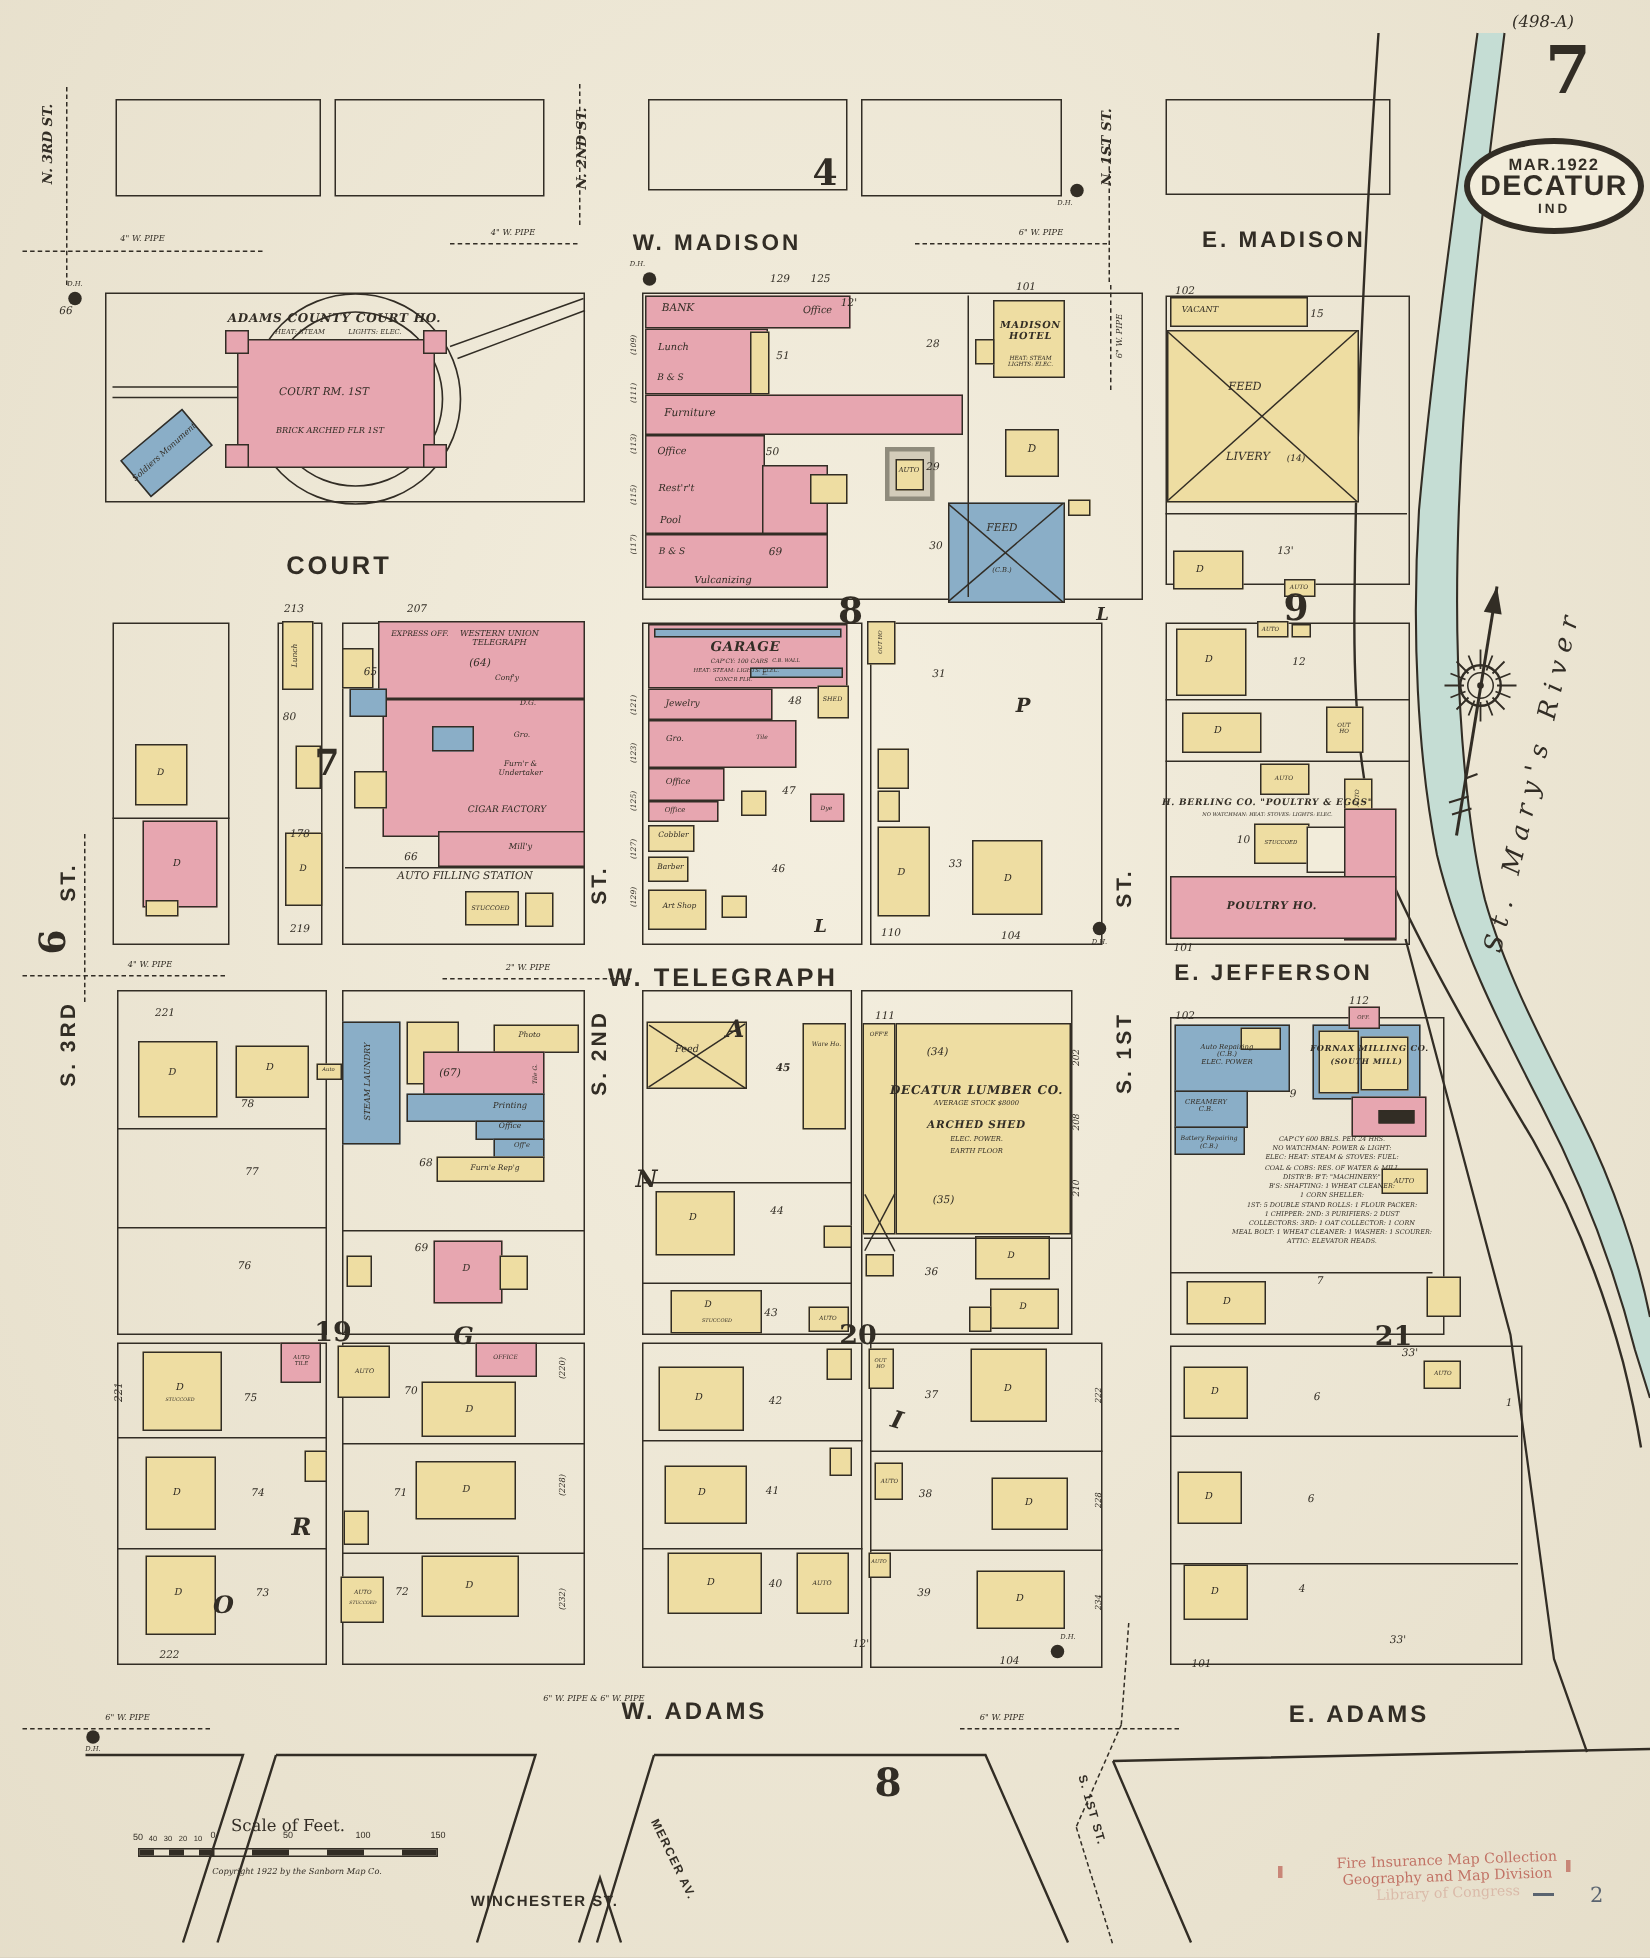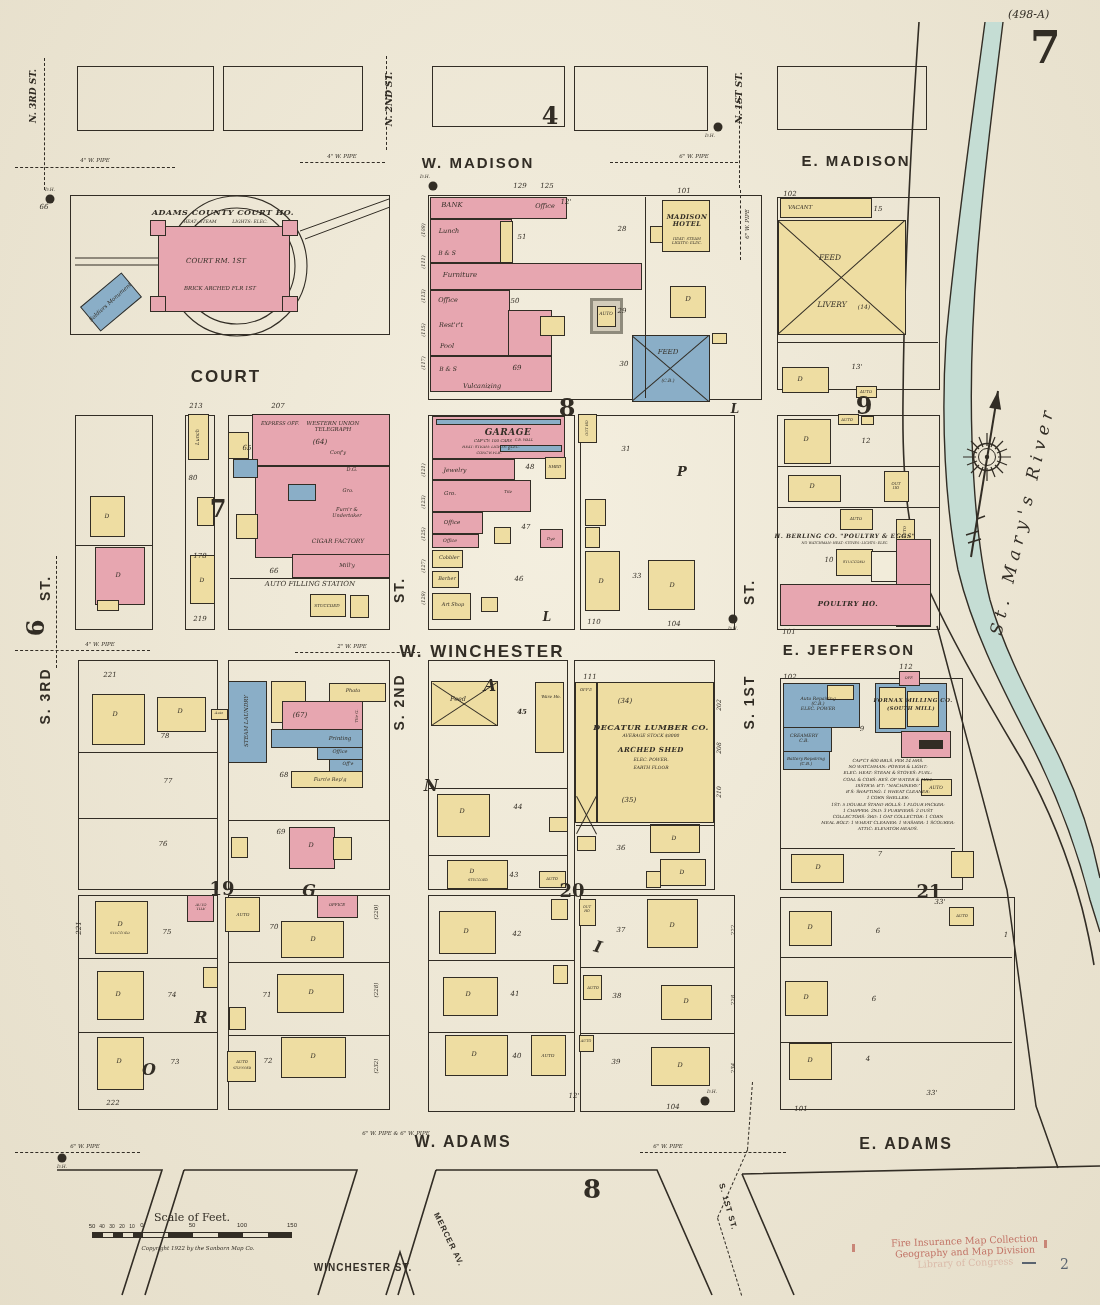--- a/index.html
+++ b/index.html
@@ -85,20 +85,25 @@
         <path d="M-20,-8 L-10,-4 M20,8 L10,4 M-8,-20 L-4,-10 M8,20 L4,10 M-20,8 L-10,4 M20,-8 L10,-4 M8,-20 L4,-10 M-8,20 L-4,10"></path>
       </g>
       <line x1="-16" y1="100" x2="11" y2="-66" stroke-width="2"></line>
       <polygon points="11,-66 14.1,-47.3 2.2,-49.2" style="fill:var(--ink)" stroke="none"></polygon>
       <path d="M-19,86 L-6,82 M-21,78 L-8,74 M-10,62 L-2,59" stroke-width="1.4"></path>
     </g>
   </svg>
 
   <div id="plate">(498-A)</div>
   <div id="pagenum">7</div>
+  <div id="logo">
+    <span class="l1">MAR.1922</span>
+    <span class="l2">DECATUR</span>
+    <span class="l3">IND</span>
+  </div>
   <div id="riverlabel">St. Mary's River</div>
 
   <div id="scaletitle">Scale of Feet.</div>
   <div id="sbarL" class="sbar"></div>
   <div id="sbarR" class="sbar"></div>
   <div id="copyright">Copyright 1922 by the Sanborn Map Co.</div>
 
   <div id="stamp">
     <div class="l1">Fire Insurance Map Collection</div>
     <div class="l2">Geography and Map Division</div>
@@ -312,21 +317,21 @@
     <div class="line" style="left: 905px; top: 221px; width: 169.248px; transform: rotate(138.113deg);"></div>
     <div class="line" style="left: 633px; top: 336px; width: 100.005px; transform: rotate(40.5392deg);"></div>
     <div class="line" style="left: 709px; top: 336px; width: 100.005px; transform: rotate(139.461deg);"></div>
     <div class="line" style="left: 433px; top: 683px; width: 76.5506px; transform: rotate(33.2749deg);"></div>
     <div class="line" style="left: 497px; top: 683px; width: 76.5506px; transform: rotate(146.725deg);"></div>
     <div class="line" style="left: 577px; top: 796px; width: 42.9418px; transform: rotate(62.2415deg);"></div>
     <div class="line" style="left: 597px; top: 796px; width: 42.9418px; transform: rotate(117.759deg);"></div>
     <div class="lab st" style="left: 478px; top: 163px; font-size: 15px; transform: translate(-50%, -50%);">W. MADISON</div>
     <div class="lab st" style="left: 856px; top: 161px; font-size: 15px; transform: translate(-50%, -50%);">E. MADISON</div>
     <div class="lab st" style="left: 226px; top: 377px; font-size: 17px; transform: translate(-50%, -50%);">COURT</div>
-    <div class="lab st" style="left: 482px; top: 652px; font-size: 17px; transform: translate(-50%, -50%);">W. WINCHESTER</div>
+    <div class="lab st" style="left: 482px; top: 652px; font-size: 17px; transform: translate(-50%, -50%);">W. TELEGRAPH</div>
     <div class="lab st" style="left: 849px; top: 650px; font-size: 15px; transform: translate(-50%, -50%);">E. JEFFERSON</div>
     <div class="lab st" style="left: 463px; top: 1142px; font-size: 16px; transform: translate(-50%, -50%);">W. ADAMS</div>
     <div class="lab st" style="left: 906px; top: 1144px; font-size: 16px; transform: translate(-50%, -50%);">E. ADAMS</div>
     <div class="lab st" style="left: 46px; top: 588px; font-size: 14px; transform: translate(-50%, -50%) rotate(-90deg);">ST.</div>
     <div class="lab st" style="left: 46px; top: 696px; font-size: 14px; transform: translate(-50%, -50%) rotate(-90deg);">S. 3RD</div>
     <div class="lab st" style="left: 400px; top: 590px; font-size: 14px; transform: translate(-50%, -50%) rotate(-90deg);">ST.</div>
     <div class="lab st" style="left: 400px; top: 702px; font-size: 14px; transform: translate(-50%, -50%) rotate(-90deg);">S. 2ND</div>
     <div class="lab st" style="left: 750px; top: 592px; font-size: 14px; transform: translate(-50%, -50%) rotate(-90deg);">ST.</div>
     <div class="lab st" style="left: 750px; top: 702px; font-size: 14px; transform: translate(-50%, -50%) rotate(-90deg);">S. 1ST</div>
     <div class="lab stI" style="left: 33px; top: 96px; font-size: 9px; transform: translate(-50%, -50%) rotate(-90deg);">N. 3RD ST.</div>
@@ -404,21 +409,21 @@
     <div class="lab tn" style="left: 247px; top: 449px; font-size: 7px; transform: translate(-50%, -50%);">65</div>
     <div class="lab tn" style="left: 278px; top: 407px; font-size: 7px; transform: translate(-50%, -50%);">207</div>
     <div class="lab tn" style="left: 196px; top: 407px; font-size: 7px; transform: translate(-50%, -50%);">213</div>
     <div class="lab tn" style="left: 193px; top: 479px; font-size: 7px; transform: translate(-50%, -50%);">80</div>
     <div class="lab tn" style="left: 200px; top: 557px; font-size: 7px; transform: translate(-50%, -50%);">178</div>
     <div class="lab tn" style="left: 200px; top: 620px; font-size: 7px; transform: translate(-50%, -50%);">219</div>
     <div class="lab bl" style="left: 198px; top: 437px; font-size: 5px; transform: translate(-50%, -50%) rotate(-90deg);">Lunch</div>
     <div class="lab bl" style="left: 202px; top: 580px; font-size: 6px; transform: translate(-50%, -50%);">D</div>
     <div class="lab bl" style="left: 107px; top: 516px; font-size: 6px; transform: translate(-50%, -50%);">D</div>
     <div class="lab bl" style="left: 118px; top: 576px; font-size: 6.5px; transform: translate(-50%, -50%);">D</div>
-    <div class="lab blb" style="left: 508px; top: 432px; font-size: 9px; transform: translate(-50%, -50%);">GARAGE</div>
+    <div class="lab blb" style="left: 497px; top: 432px; font-size: 9px; transform: translate(-50%, -50%);">GARAGE</div>
     <div class="lab bl" style="left: 493px; top: 441px; font-size: 4px; transform: translate(-50%, -50%);">CAP'CY: 100 CARS</div>
     <div class="lab bl" style="left: 491px; top: 447px; font-size: 3.6px; transform: translate(-50%, -50%);">HEAT: STEAM: LIGHTS: ELEC.</div>
     <div class="lab bl" style="left: 489px; top: 453px; font-size: 3.6px; transform: translate(-50%, -50%);">CONC'R FLR.</div>
     <div class="lab bl" style="left: 524px; top: 441px; font-size: 3.4px; transform: translate(-50%, -50%);">C.B. WALL</div>
     <div class="lab bl" style="left: 510px; top: 449px; font-size: 3.6px; transform: translate(-50%, -50%);">E.</div>
     <div class="lab bl" style="left: 455px; top: 470px; font-size: 6px; transform: translate(-50%, -50%);">Jewelry</div>
     <div class="lab tn" style="left: 530px; top: 468px; font-size: 7px; transform: translate(-50%, -50%);">48</div>
     <div class="lab bl" style="left: 555px; top: 467px; font-size: 4.2px; transform: translate(-50%, -50%);">SHED</div>
     <div class="lab bl" style="left: 450px; top: 493px; font-size: 5.5px; transform: translate(-50%, -50%);">Gro.</div>
     <div class="lab bl" style="left: 508px; top: 492px; font-size: 4px; transform: translate(-50%, -50%);">Tile</div>

